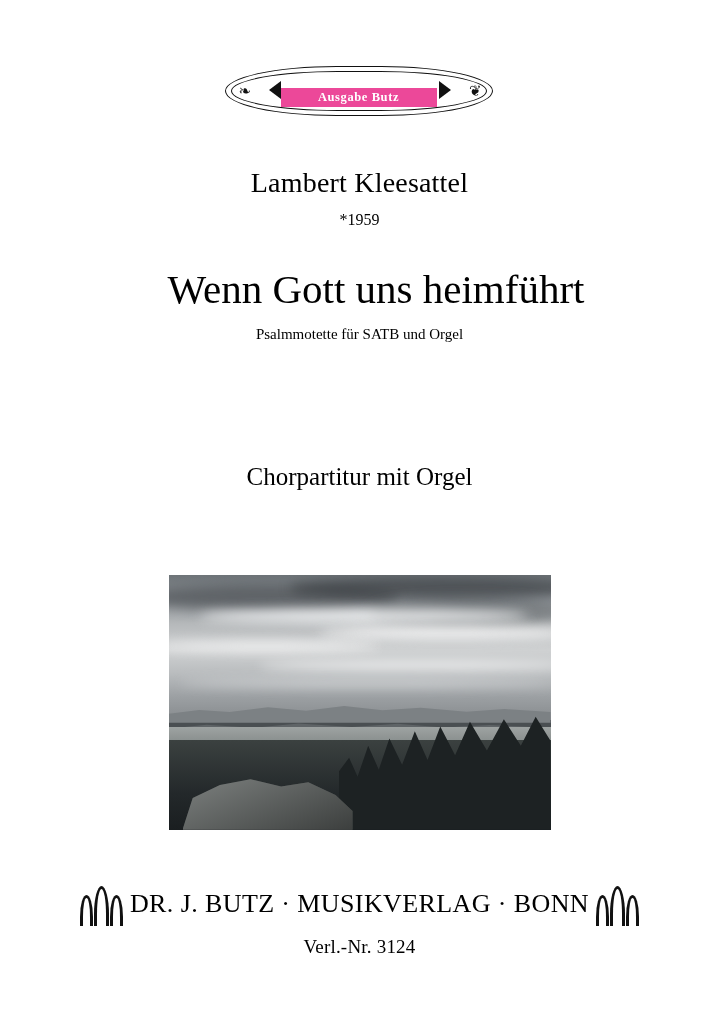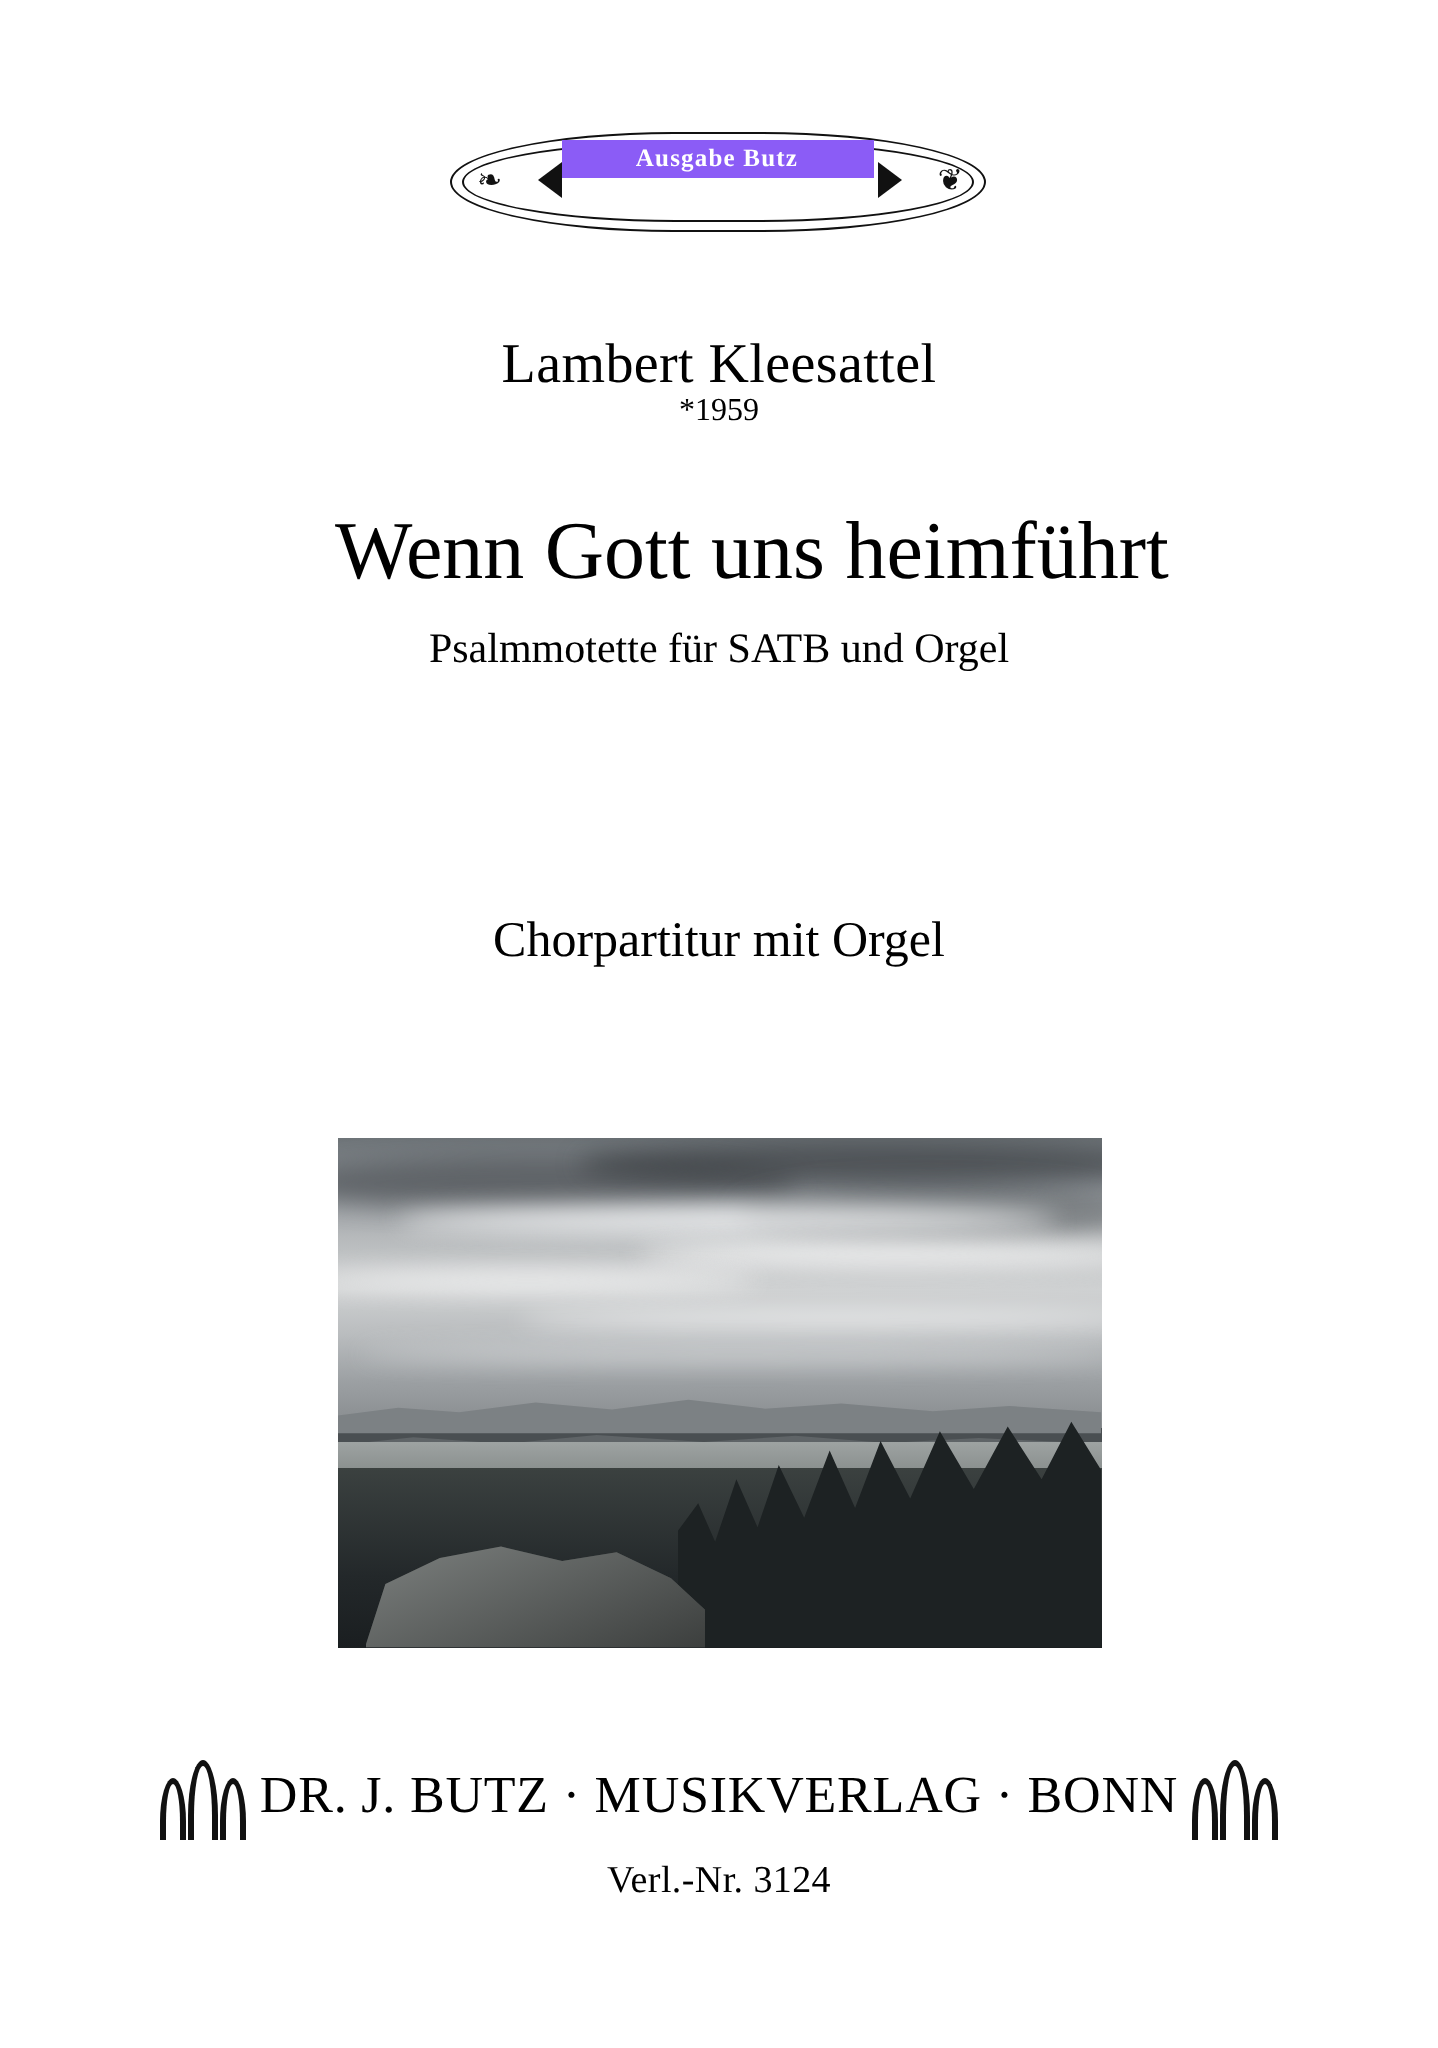--- a/index.html
+++ b/index.html
@@ -55,24 +55,24 @@
     font-size: 15px;
     line-height: 14px;
     color: #111;
     letter-spacing: -1px;
   }
   .emblem .flourish.left  { left: 14px; }
   .emblem .flourish.right { right: 14px; }
   .emblem .banner {
     position: absolute;
     left: 56px;
-    top: 8px;
+    top: 26px;
     width: 156px;
     height: 19px;
-    background: #8b5cf6;
+    background: #ec4899;
     color: #fff;
     font-family: "Liberation Serif", serif;
     font-weight: bold;
     font-size: 12.5px;
     letter-spacing: 0.6px;
     display: flex;
     align-items: center;
     justify-content: center;
     box-sizing: border-box;
   }
@@ -94,34 +94,34 @@
 
   
   .composer {
     margin-top: 48px;
     font-size: 28px;
     line-height: 1.05;
     letter-spacing: 0.2px;
     text-align: center;
   }
   .composer-dates {
-    margin-top: 0;
+    margin-top: 14px;
     font-size: 16px;
     text-align: center;
   }
   .work-title {
     margin-top: 38px;
     font-size: 41px;
     line-height: 1.08;
     text-align: right;
     margin-left: 33px;
   }
   .work-subtitle {
     margin-top: 14px;
-    font-size: 21px;
+    font-size: 15px;
     text-align: center;
   }
   .edition-line {
     margin-top: 120px;
     font-size: 25px;
     font-weight: normal;
     text-align: center;
     font-family: "Liberation Serif", serif;
   }
 

